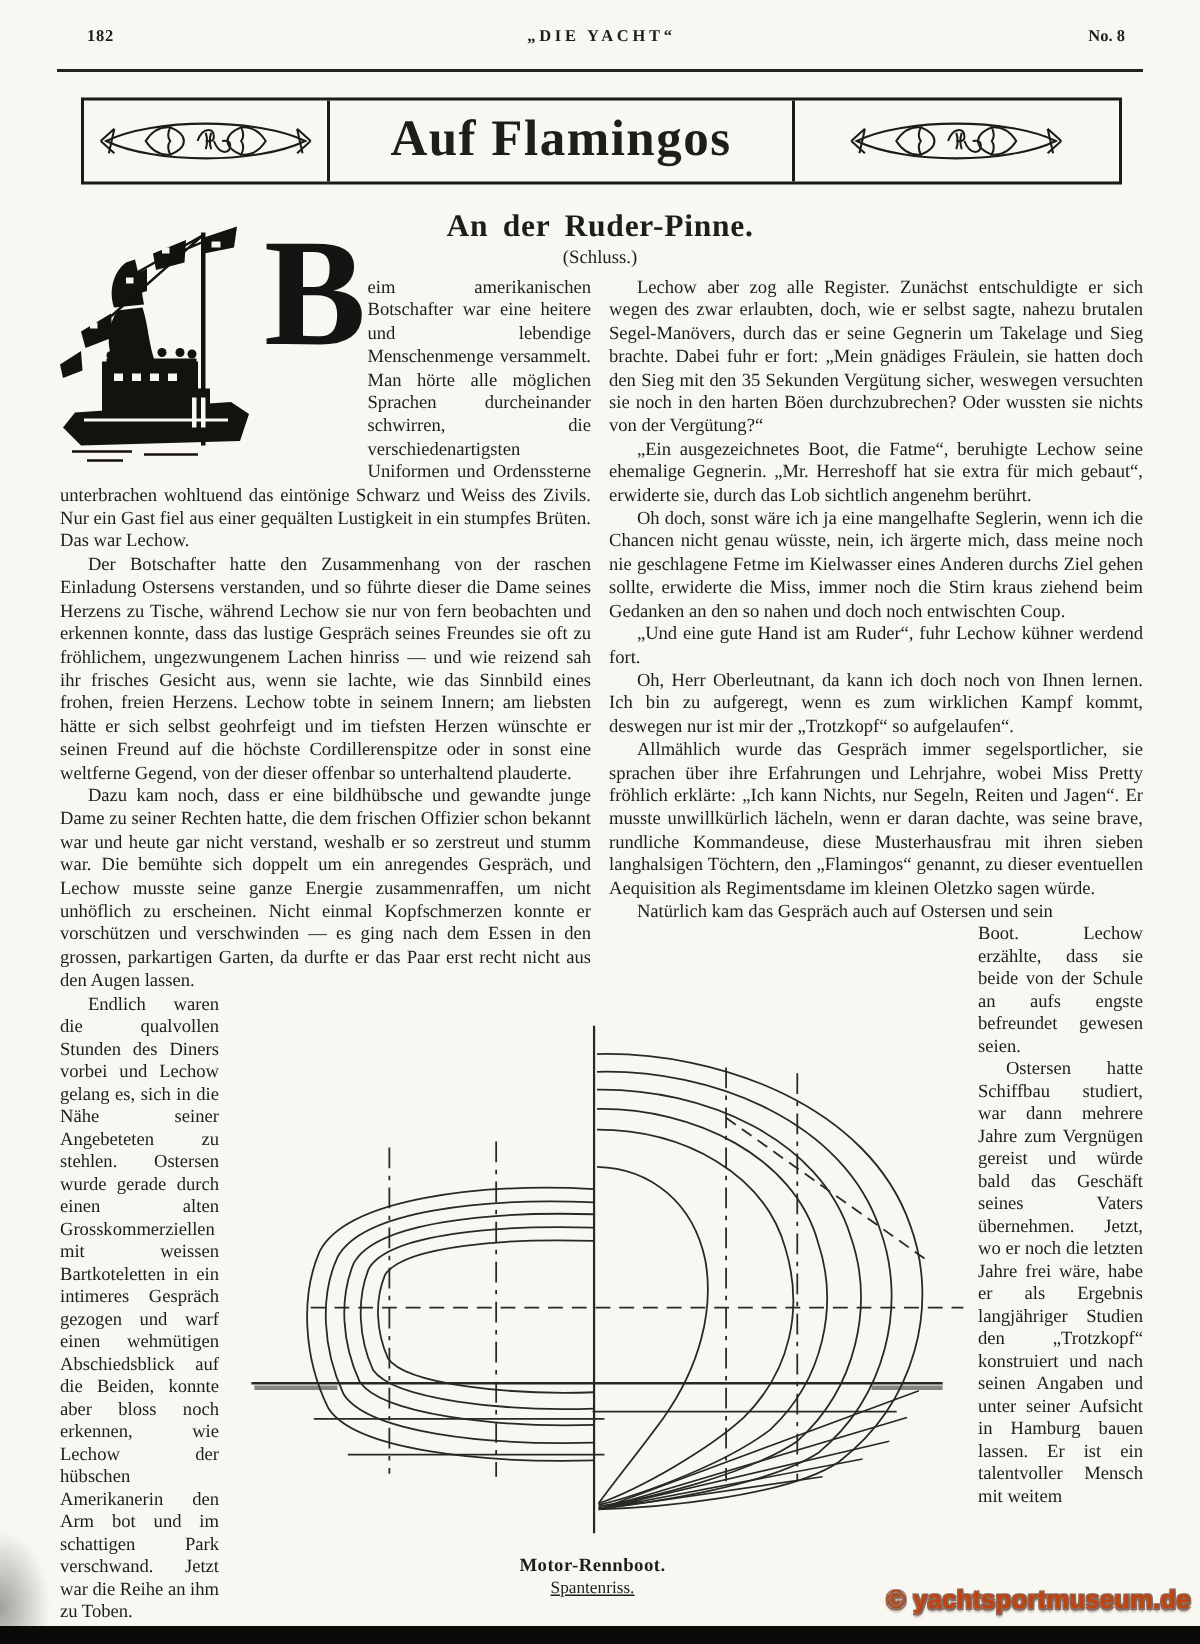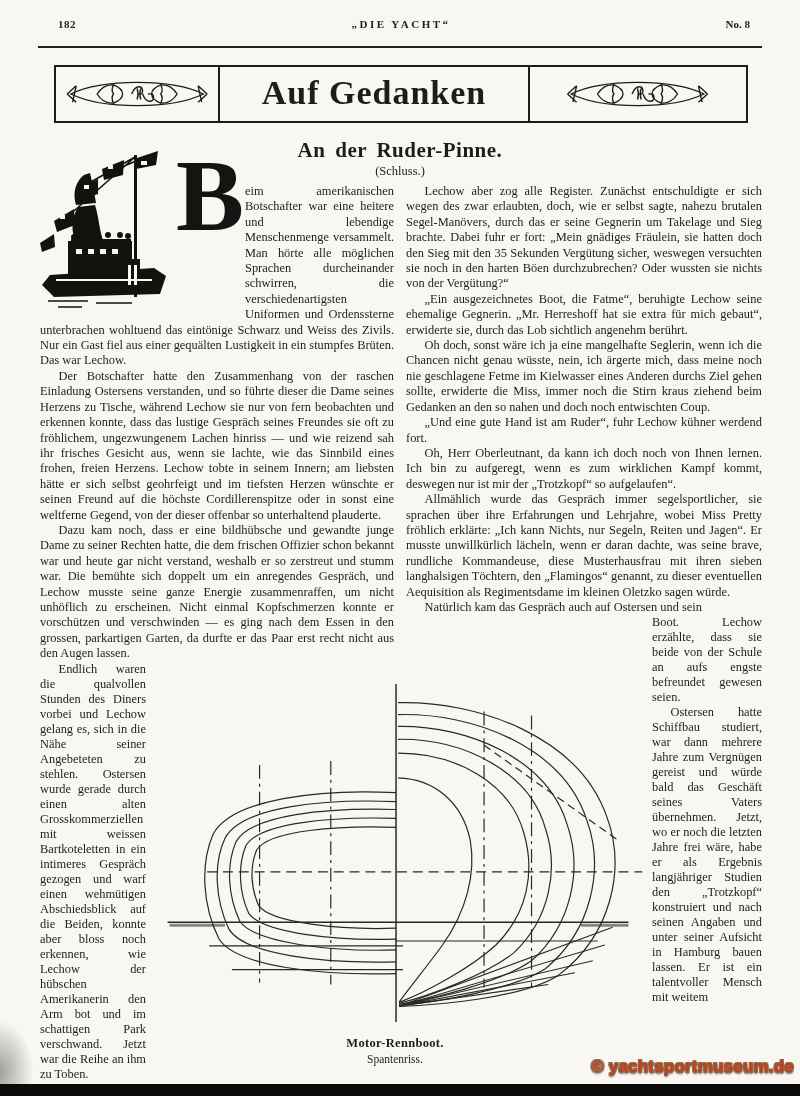--- a/index.html
+++ b/index.html
@@ -30,21 +30,21 @@
   .intro-spacer{float:left;width:205px;height:130px;}
   .narrow{width:106px;line-height:15px;}
   .narrow-r{width:110px;margin-left:246px;line-height:15px;}
   
   #ship{position:absolute;left:38px;top:147px;width:136px;height:172px;}
   #dropcap{position:absolute;left:176px;top:146px;font-size:102px;line-height:100px;font-weight:bold;color:#161412;}
   
   #bodyplan{position:absolute;left:145px;top:676px;width:510px;height:356px;}
   .cap{position:absolute;left:295px;width:200px;text-align:center;}
   #cap1{top:1036px;font-size:12.5px;font-weight:bold;letter-spacing:.3px;}
-  #cap2{top:1053px;font-size:11.5px;}
+  #cap2{top:1053px;font-size:11.5px;text-decoration:underline;}
   
   #wm{position:absolute;right:6px;top:1057px;font-family:"Liberation Sans","DejaVu Sans",sans-serif;
       font-weight:bold;font-size:17px;color:#c2410c;letter-spacing:.2px;
       text-shadow:-1px -1px 0 #8a6a5c,1px -1px 0 #8a6a5c,-1px 1px 0 #8a6a5c,1px 1px 0 #8a6a5c,0 2px 2px #6b4f45;}
   
   #bar{position:absolute;left:0;top:1084px;width:800px;height:12px;background:#0b0a09;}
   #smudge{position:absolute;left:0;top:1020px;width:34px;height:64px;
           background:radial-gradient(ellipse at 0% 80%,rgba(90,88,84,.55),rgba(90,88,84,0) 70%);}
   svg{display:block;}
 </style>
@@ -65,21 +65,21 @@
       <svg viewBox="0 0 160 44" fill="none" stroke="#1d1b18" stroke-width="1.5">
         <path d="M7,22 C42,5 118,5 153,22 C118,39 42,39 7,22 Z"></path>
         <path d="M3,22 l10,-9 M3,22 l10,9 M13,13 l-4,18 M157,22 l-10,-9 M157,22 l-10,9 M147,13 l4,18"></path>
         <path d="M36,22 q7,-11 18,-10 q-3,6 0,10 q-3,4 0,10 q-11,1 -18,-10 Z"></path>
         <path d="M54,12 q10,4 10,10 q0,6 -10,10"></path>
         <path d="M124,22 q-7,-11 -18,-10 q3,6 0,10 q3,4 0,10 q11,1 18,-10 Z"></path>
         <path d="M106,12 q-10,4 -10,10 q0,6 10,10"></path>
         <path d="M74,22 q3,-8 8,-8 q4,0 4,5 q0,4 -6,3 M86,22 q3,8 8,8 q4,0 4,-5 q0,-4 -6,-3 M80,16 q2,6 0,12 M84,16 q-2,6 0,12"></path>
       </svg>
     </div>
-    <div class="cell ttl">Auf Gedanken</div>
+    <div class="cell ttl">Auf Flamingos</div>
     <div class="cell orn r">
       <svg viewBox="0 0 160 44" fill="none" stroke="#1d1b18" stroke-width="1.5">
         <path d="M7,22 C42,5 118,5 153,22 C118,39 42,39 7,22 Z"></path>
         <path d="M3,22 l10,-9 M3,22 l10,9 M13,13 l-4,18 M157,22 l-10,-9 M157,22 l-10,9 M147,13 l4,18"></path>
         <path d="M36,22 q7,-11 18,-10 q-3,6 0,10 q-3,4 0,10 q-11,1 -18,-10 Z"></path>
         <path d="M54,12 q10,4 10,10 q0,6 -10,10"></path>
         <path d="M124,22 q-7,-11 -18,-10 q3,6 0,10 q3,4 0,10 q11,1 18,-10 Z"></path>
         <path d="M106,12 q-10,4 -10,10 q0,6 10,10"></path>
         <path d="M74,22 q3,-8 8,-8 q4,0 4,5 q0,4 -6,3 M86,22 q3,8 8,8 q4,0 4,-5 q0,-4 -6,-3 M80,16 q2,6 0,12 M84,16 q-2,6 0,12"></path>
       </svg>

